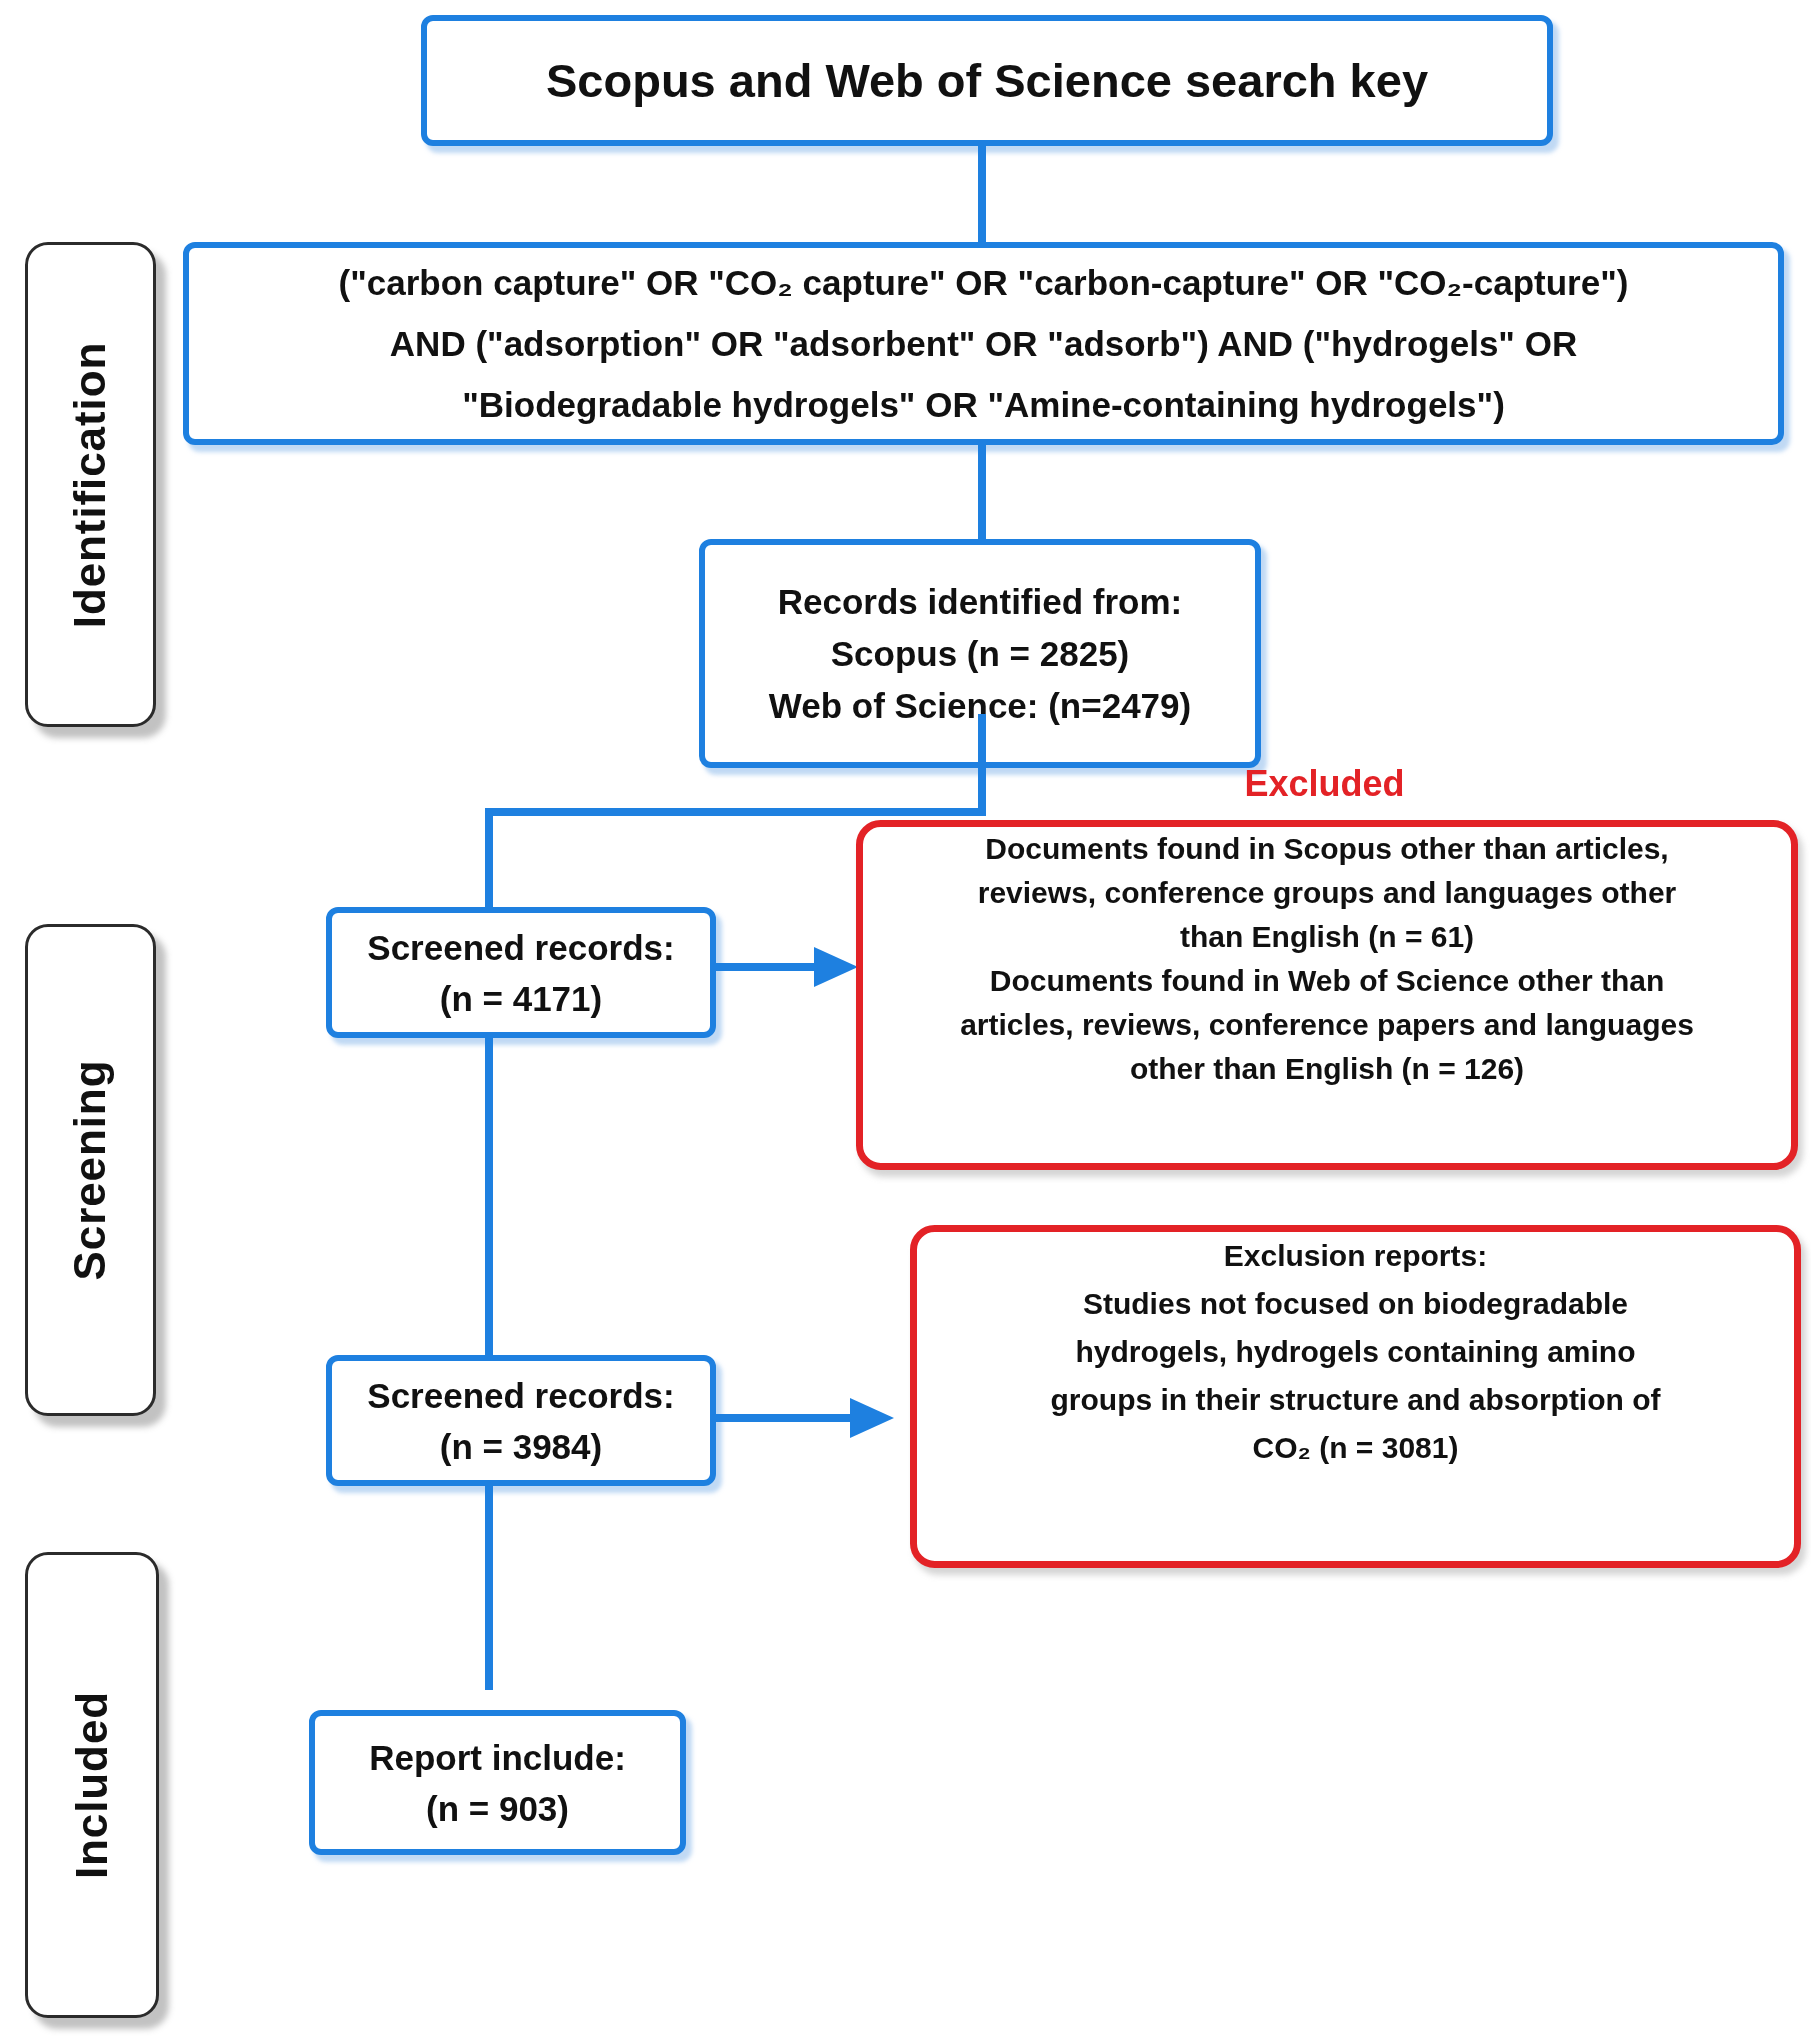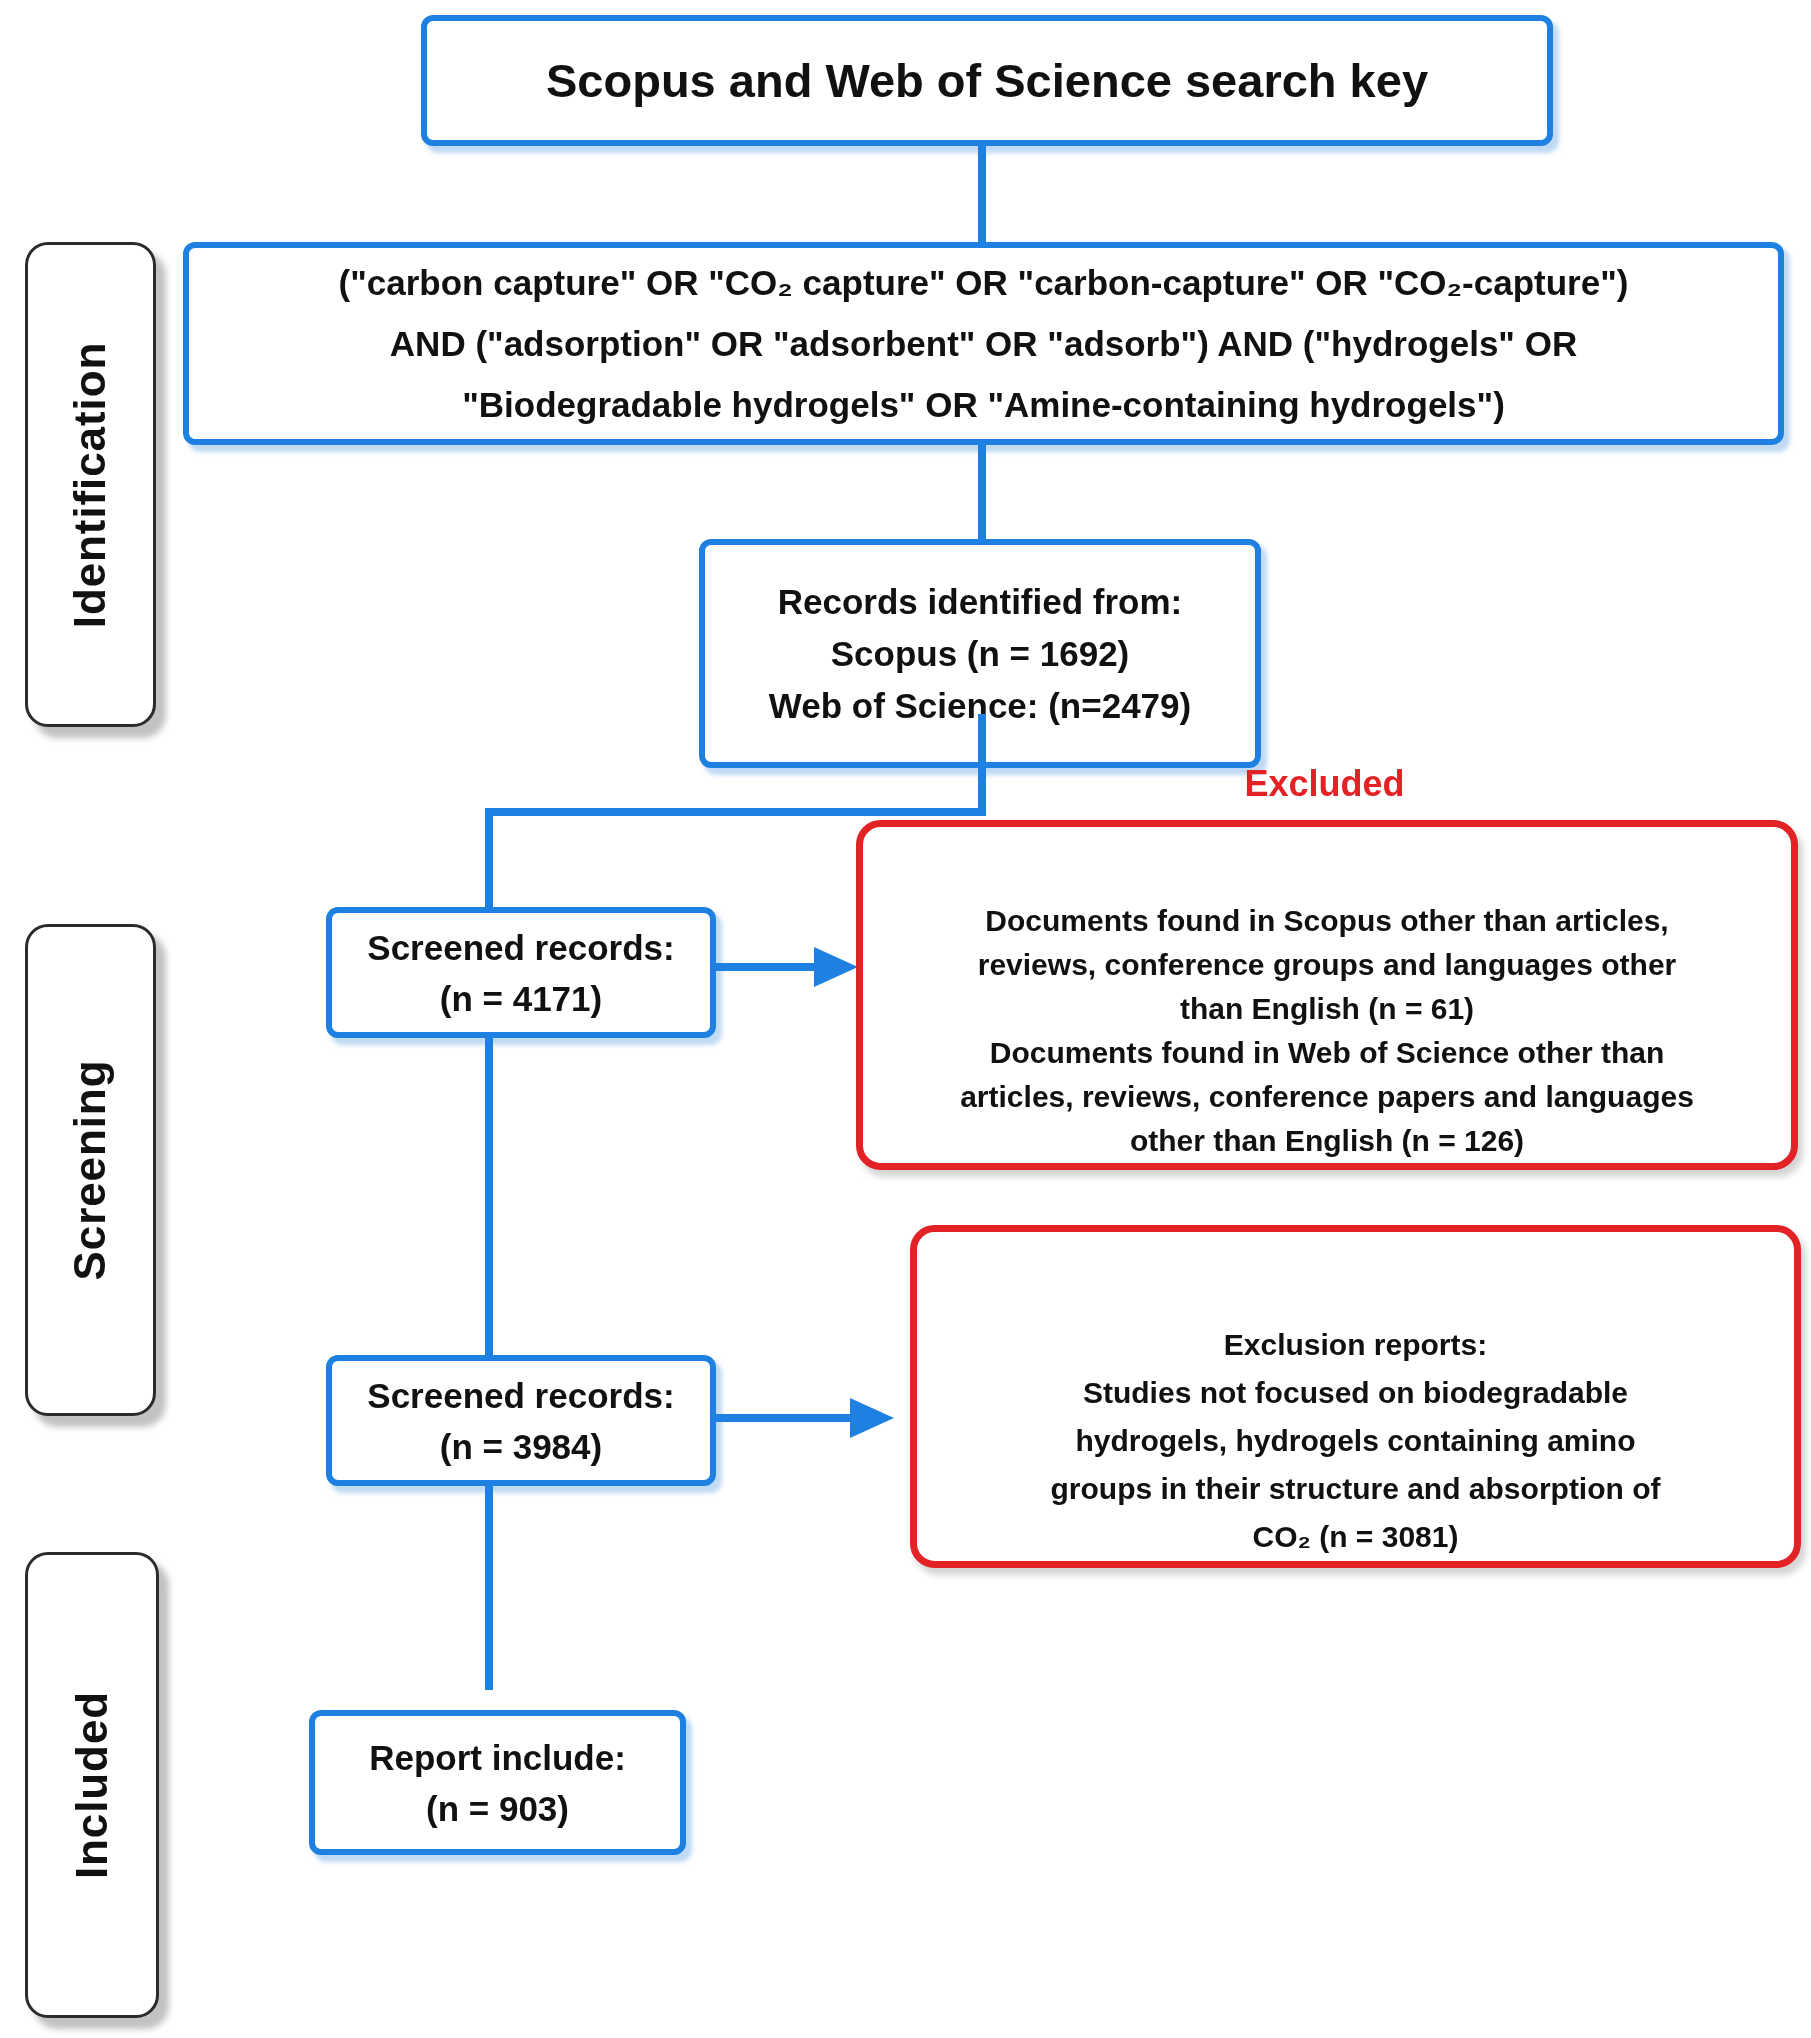--- a/index.html
+++ b/index.html
@@ -29,21 +29,21 @@
   .redbox {
     position: absolute;
     box-sizing: border-box;
     background: #ffffff;
     border: 7.6px solid #E32226;
     border-radius: 24.6px;
     box-shadow: 4.7px 6.6px 6.6px rgba(150, 150, 150, 0.40);
     display: flex;
     flex-direction: column;
     align-items: center;
-    justify-content: flex-end;
+    justify-content: flex-start;
     text-align: center;
   }
   .stagebox {
     position: absolute;
     box-sizing: border-box;
     background: #ffffff;
     border: 3.8px solid #2b2b2b;
     border-radius: 23px;
     box-shadow: 9.5px 10.4px 6.6px rgba(120, 120, 120, 0.45);
     display: flex;
@@ -109,21 +109,21 @@
   <div class="bluebox search-box">
     <div>("carbon capture" OR "CO₂ capture" OR "carbon-capture" OR "CO₂-capture")</div>
     <div>AND ("adsorption" OR "adsorbent" OR "adsorb") AND ("hydrogels" OR</div>
     <div>"Biodegradable hydrogels" OR "Amine-containing hydrogels")</div>
   </div>
 
   <div class="vline" style="left:978px; top:441px; height:102px;"></div>
 
   <div class="bluebox records-box">
     <div>Records identified from:</div>
-    <div>Scopus (n = 1692)</div>
+    <div>Scopus (n = 2825)</div>
     <div>Web of Science: (n=2479)</div>
   </div>
 
   <div class="vline" style="left:978px; top:714px; height:102px;"></div>
   <div class="hline" style="left:485px; top:808px; width:500px;"></div>
   <div class="vline" style="left:485px; top:808px; height:106px;"></div>
 
   <div class="bluebox screen1-box">
     <div>Screened records:</div>
     <div>(n = 4171)</div>

